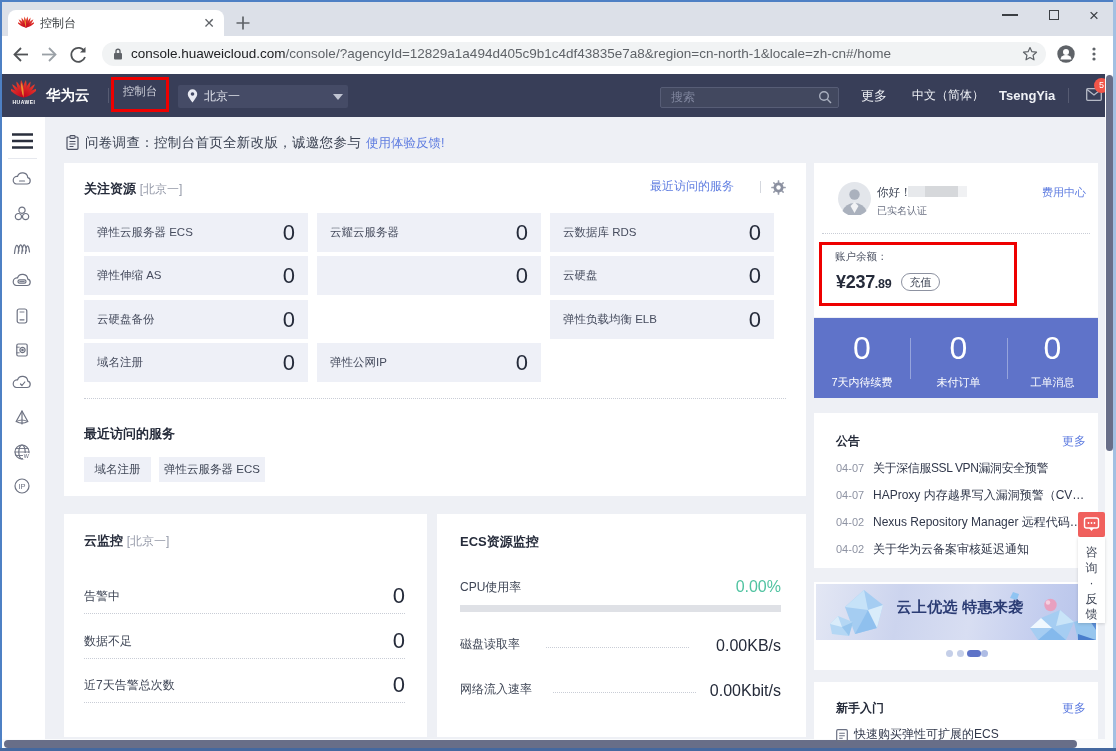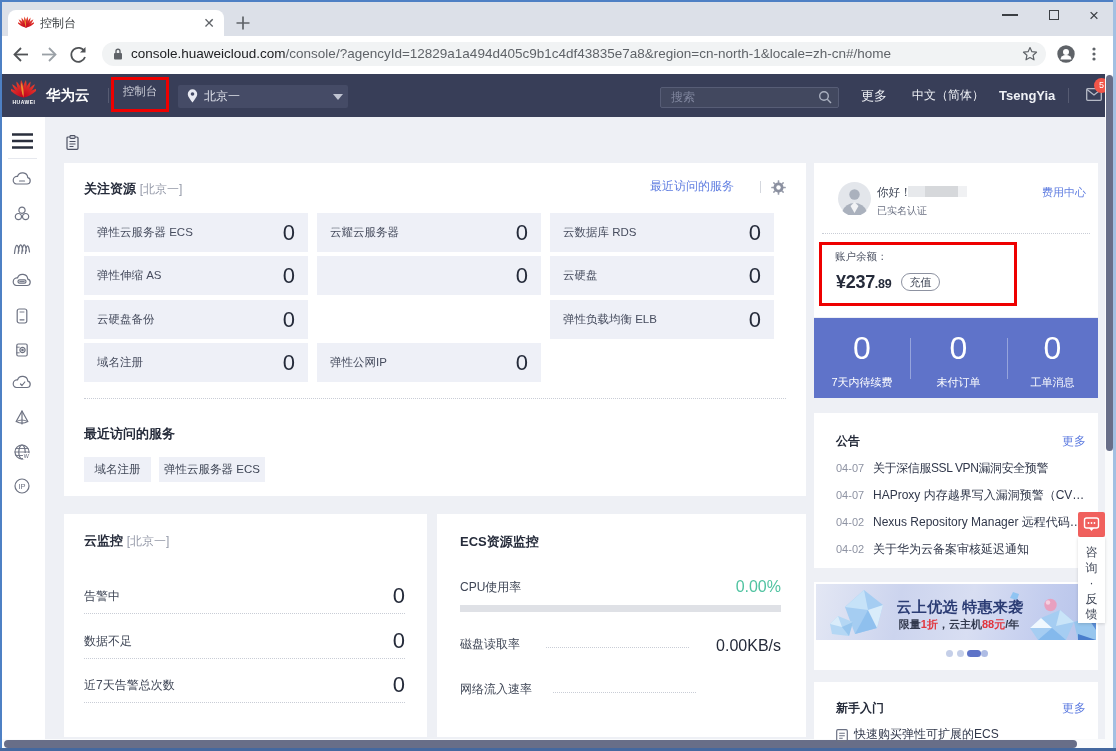--- a/index.html
+++ b/index.html
@@ -186,20 +186,21 @@
   <div class="abs" style="left:1105px;top:74px;width:8px;height:674px;background:#fafbfc;"></div>
   <div class="abs" style="left:1105.5px;top:75px;width:7px;height:376px;background:#686e88;border-radius:4px;"></div>
   <div class="abs" style="left:0;top:739px;width:1105px;height:9px;background:#fafbfc;"></div>
   <div class="abs" style="left:4px;top:740px;width:1073px;height:8px;background:#686e88;border-radius:4px;"></div>
 
   <div class="abs" id="surveyicon" style="left:66px;top:135px;width:13px;height:15px;"><svg width="13" height="15" viewBox="0 0 13 15">
         <rect x="1" y="2" width="11" height="12.3" rx="1" fill="none" stroke="#4c5163" stroke-width="1.2"></rect>
         <rect x="4" y="0.6" width="5" height="2.8" rx="0.8" fill="#eef0f5" stroke="#4c5163" stroke-width="1.1"></rect>
         <path d="M3.5 6.5 h6 M3.5 9 h6 M3.5 11.5 h4" stroke="#4c5163" stroke-width="1.1"></path>
       </svg></div>
+  <div class="abs" style="left:85px;top:135px;height:15px;line-height:15px;font-size:13.5px;letter-spacing:0.3px;color:#3c4353;">问卷调查：控制台首页全新改版，诚邀您参与<span style="color:#5e7ce0;padding-left:5px;font-size:12.5px;letter-spacing:0;">使用体验反馈!</span></div>
 
   <div class="abs" style="left:64px;top:163px;width:742px;height:333px;background:#fff;"></div>
   <div class="abs" style="left:84px;top:179px;height:15px;line-height:20px;font-size:13px;color:#252b3a;"><b>关注资源</b> <span style="font-size:12px;color:#9499a8;">[北京一]</span></div>
   <div class="abs" style="left:650px;top:179px;height:15px;line-height:15px;font-size:12px;color:#5e7ce0;">最近访问的服务</div>
   <div class="abs" style="left:760px;top:181px;width:1px;height:12px;background:#d4d7de;"></div>
   <div class="abs" id="gearicon" style="left:771px;top:180px;width:15px;height:15px;"><svg width="15" height="15" viewBox="0 0 15 15">
         <rect x="6.7" y="0.2" width="1.6" height="3" rx="0.5" fill="#979caa" transform="rotate(0 7.5 7.5)"></rect>
         <rect x="6.7" y="0.2" width="1.6" height="3" rx="0.5" fill="#979caa" transform="rotate(45 7.5 7.5)"></rect>
         <rect x="6.7" y="0.2" width="1.6" height="3" rx="0.5" fill="#979caa" transform="rotate(90 7.5 7.5)"></rect>
         <rect x="6.7" y="0.2" width="1.6" height="3" rx="0.5" fill="#979caa" transform="rotate(135 7.5 7.5)"></rect>
@@ -269,20 +270,21 @@
   <div class="abs" style="left:437px;top:514px;width:369px;height:223px;background:#fff;"></div>
   <div class="abs" style="left:460px;top:534px;height:15px;line-height:15px;font-size:13px;font-weight:bold;color:#252b3a;">ECS资源监控</div>
   <div class="mlabel" style="left:460px;top:580px;">CPU使用率</div>
   <div class="abs" style="left:460px;top:577px;width:321px;text-align:right;font-size:16px;color:#50c3a1;height:20px;line-height:20px;">0.00%</div>
   <div class="abs" style="left:460px;top:605px;width:321px;height:7px;background:#dfe1e6;"></div>
   <div class="mlabel" style="left:460px;top:637px;">磁盘读取率</div>
   <div class="dotline" style="left:546px;top:647px;width:143px;"></div>
   <div class="abs" style="left:460px;top:636px;width:321px;text-align:right;font-size:16px;color:#252b3a;height:20px;line-height:20px;">0.00KB/s</div>
   <div class="mlabel" style="left:460px;top:682px;">网络流入速率</div>
   <div class="dotline" style="left:553px;top:692px;width:143px;"></div>
+  <div class="abs" style="left:460px;top:681px;width:321px;text-align:right;font-size:16px;color:#252b3a;height:20px;line-height:20px;">0.00Kbit/s</div>
 
   <div class="abs" style="left:814px;top:163px;width:284px;height:154px;background:#fff;"></div>
   <div class="abs" id="useravatar" style="left:838px;top:182px;width:33px;height:33px;"><svg width="33" height="33" viewBox="0 0 33 33">
         <circle cx="16.5" cy="16.5" r="16.5" fill="#e3e6eb"></circle>
         <circle cx="16.5" cy="12.5" r="5.2" fill="#aab1bd"></circle>
         <path d="M4.5 29 a12.5 11 0 0 1 24 0 A16.5 16.5 0 0 1 4.5 29 Z" fill="#aab1bd"></path>
         <path d="M16.5 20 L20.5 24 L16.5 31 L12.5 24 Z" fill="#f2f3f5"></path>
       </svg></div>
   <div class="abs" style="left:877px;top:185px;height:14px;line-height:14px;font-size:11.5px;color:#3f4656;">你好！</div>
   <div class="abs" style="left:908px;top:186px;width:17px;height:11px;background:#e7e9ec;"></div>
@@ -334,21 +336,20 @@
           <polygon points="225,34 244,26 258,38 250,56 222,56 214,44" fill="#a5cdf2"></polygon>
           <polygon points="225,34 236,44 214,44" fill="#f0f8fe"></polygon>
           <polygon points="244,26 258,38 240,42" fill="#c9e4f8"></polygon>
           <polygon points="236,44 250,56 222,56" fill="#84b9ec"></polygon>
           <polygon points="258,38 272,34 280,46 280,56 262,56" fill="#97c6ee"></polygon>
           <polygon points="272,34 280,46 280,34" fill="#5b8fd8"></polygon>
           <polygon points="262,50 280,56 262,56" fill="#4a7ecc"></polygon>
         </g>
       </svg></div>
   <div class="abs" style="left:820px;top:598px;width:280px;text-align:center;font-size:15px;font-weight:bold;color:#2b3c74;height:17px;line-height:17px;letter-spacing:0.3px;">云上优选 特惠来袭</div>
-  <div class="abs" style="left:819px;top:618px;width:280px;text-align:center;font-size:11px;font-weight:bold;color:#333a4e;height:12px;line-height:12px;">限量<span style="color:#e2353d;">1折</span>，云主机<span style="color:#e2353d;">88元</span>/年</div>
   <div class="abs" style="left:946px;top:650px;width:7px;height:7px;border-radius:50%;background:#c5cfe8;"></div>
   <div class="abs" style="left:957px;top:650px;width:7px;height:7px;border-radius:50%;background:#c5cfe8;"></div>
   <div class="abs" style="left:967px;top:650px;width:14px;height:7px;border-radius:4px;background:#5e73c8;"></div>
   <div class="abs" style="left:981px;top:650px;width:7px;height:7px;border-radius:50%;background:#aebce4;"></div>
 
   <div class="abs" style="left:814px;top:682px;width:284px;height:57px;background:#fff;"></div>
   <div class="abs" style="left:836px;top:701px;height:14px;line-height:14px;font-size:12px;font-weight:bold;color:#252b3a;">新手入门</div>
   <div class="abs" style="left:1062px;top:702px;height:13px;line-height:13px;font-size:12px;color:#5e7ce0;">更多</div>
   <div class="abs" id="docicon" style="left:836px;top:728px;width:12px;height:13px;"><svg width="12" height="13" viewBox="0 0 12 13">
         <rect x="0.7" y="0.7" width="10.6" height="11.6" rx="1.2" fill="none" stroke="#6b7183" stroke-width="1.2"></rect>

